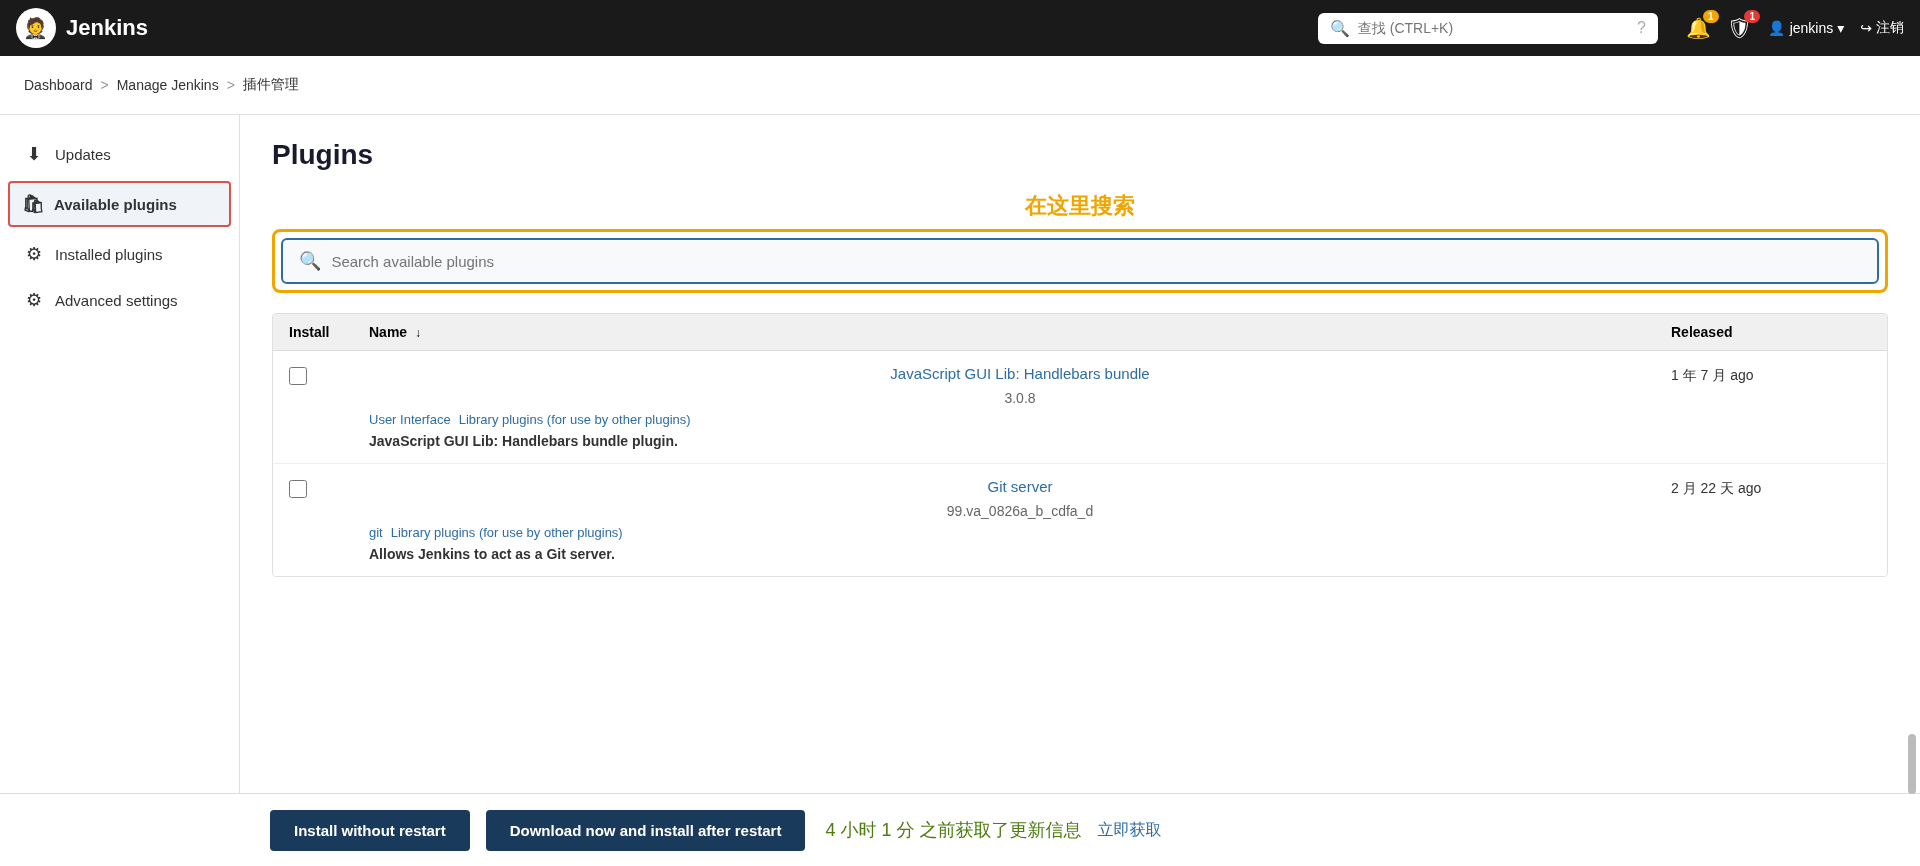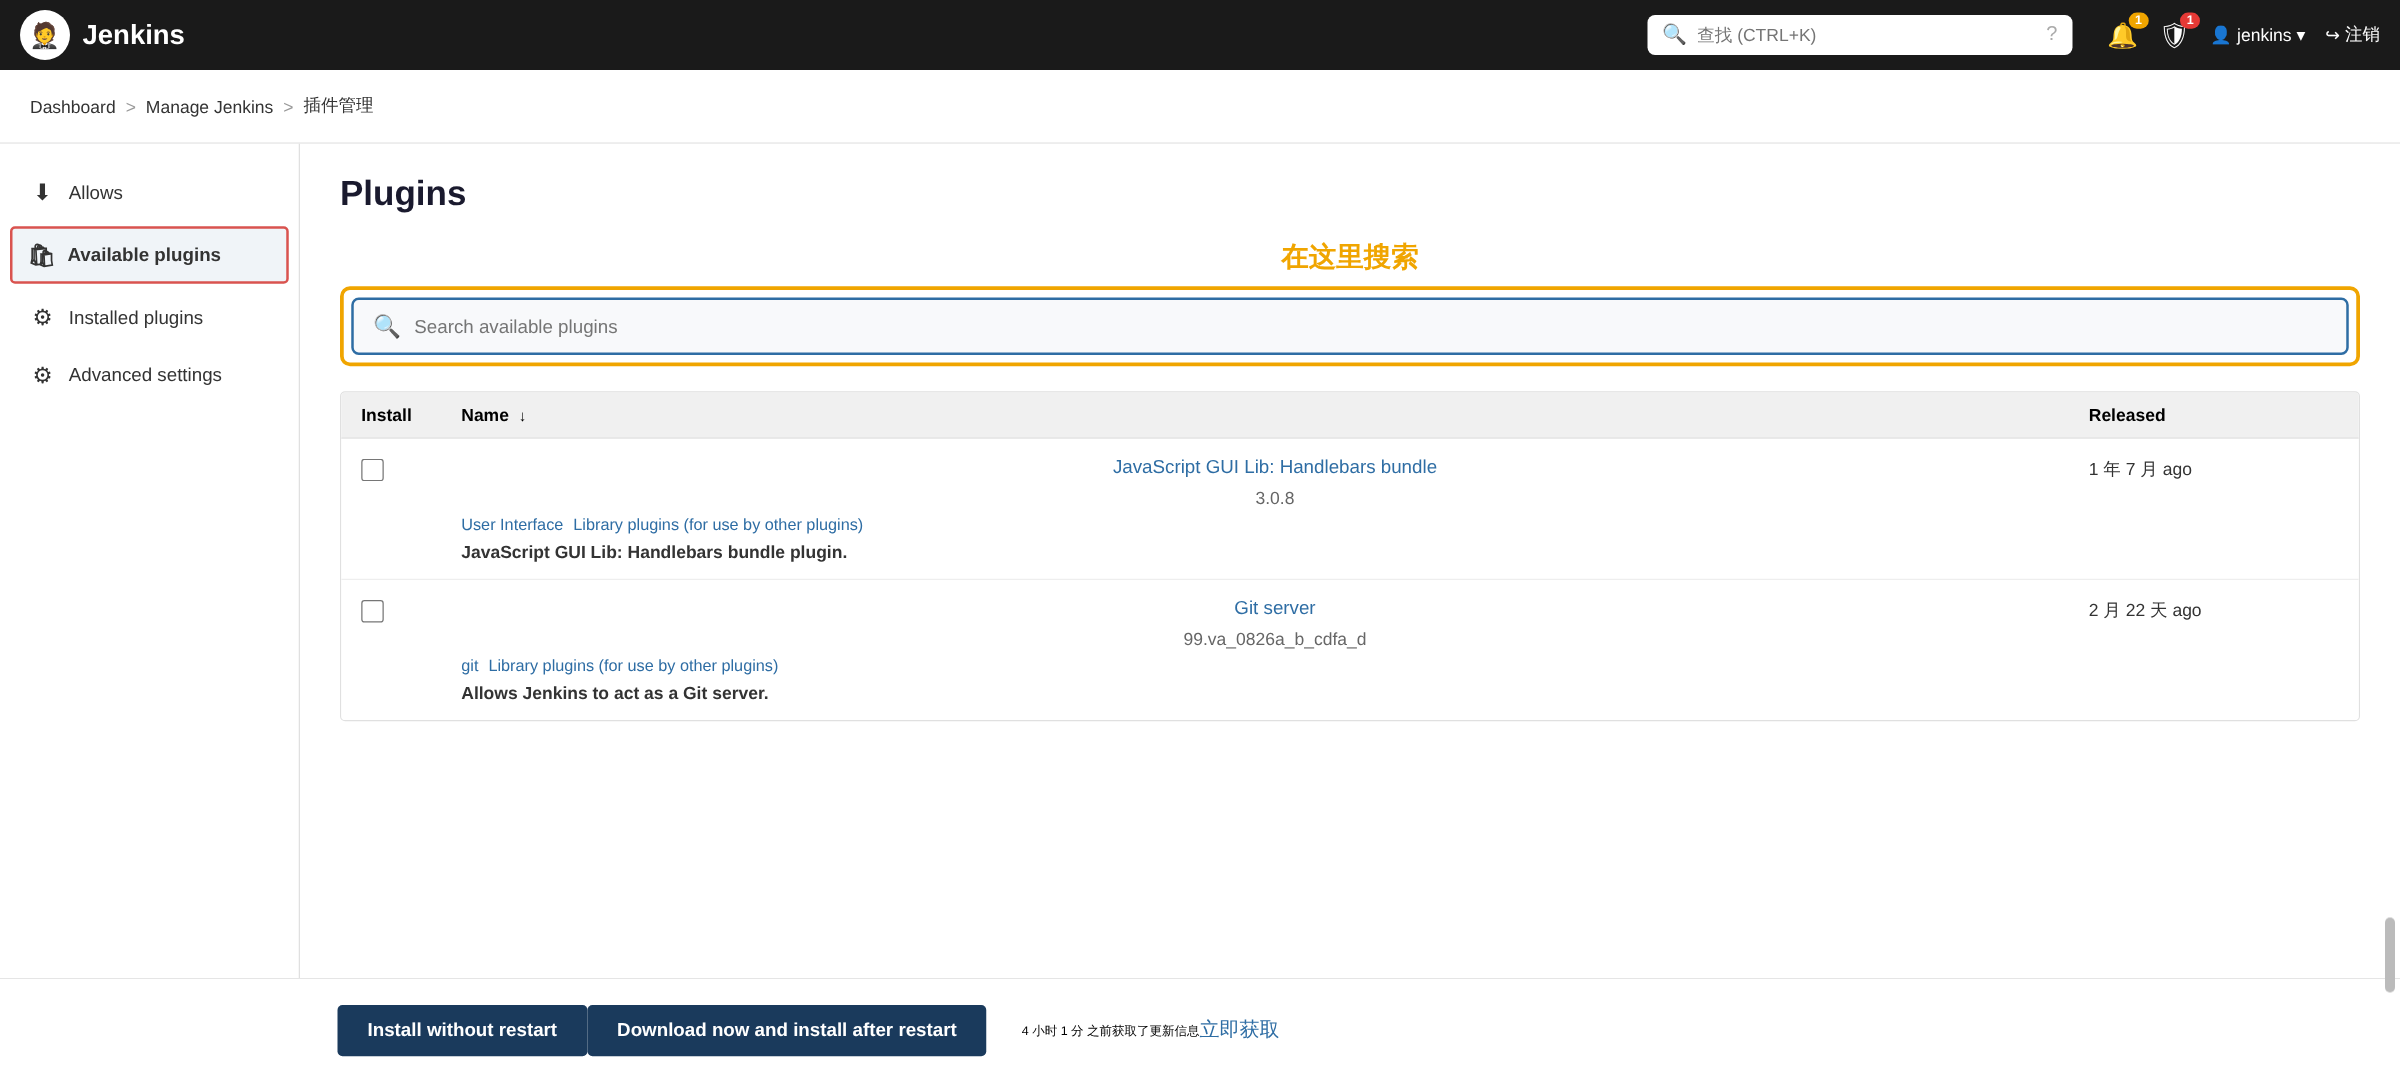--- a/index.html
+++ b/index.html
@@ -289,41 +289,42 @@
       color: #333;
       padding-top: 2px;
     }
 
     
     .bottom-bar {
       position: fixed;
       bottom: 0;
       left: 0;
       right: 0;
-      height: 84px;
+      height: 73px;
       background: #fff;
       border-top: 1px solid #ddd;
       display: flex;
       align-items: center;
       padding: 0 32px 0 270px;
+      gap: 16px;
     }
     .btn-primary {
       background: #1a3a5c;
       color: #fff;
       border: none;
       border-radius: 4px;
       padding: 12px 24px;
       font-size: 15px;
       font-weight: bold;
       cursor: pointer;
     }
     .bottom-info {
-      color: #000000;
-      font-size: 10px;
-      margin-left: 28px;
+      color: #4d7c0f;
+      font-size: 18px;
+      margin-left: 4px;
     }
     .fetch-link {
       color: #2e6da4;
       text-decoration: none;
       cursor: pointer;
     }
 
     
     .scroll-hint {
       position: fixed;
@@ -377,21 +378,21 @@
   <a href="#">Manage Jenkins</a>
   <span class="breadcrumb-sep">&gt;</span>
   <span class="breadcrumb-current">插件管理</span>
 </nav>
 
 <div class="main-layout">
 
   <aside class="sidebar">
     <div class="sidebar-item">
       <span class="sidebar-item-icon">⬇</span>
-      <span>Allows</span>
+      <span>Updates</span>
     </div>
     <div class="sidebar-item active">
       <span class="sidebar-item-icon">🛍</span>
       <span>Available plugins</span>
     </div>
     <div class="sidebar-item">
       <span class="sidebar-item-icon">⚙</span>
       <span>Installed plugins</span>
     </div>
     <div class="sidebar-item">

